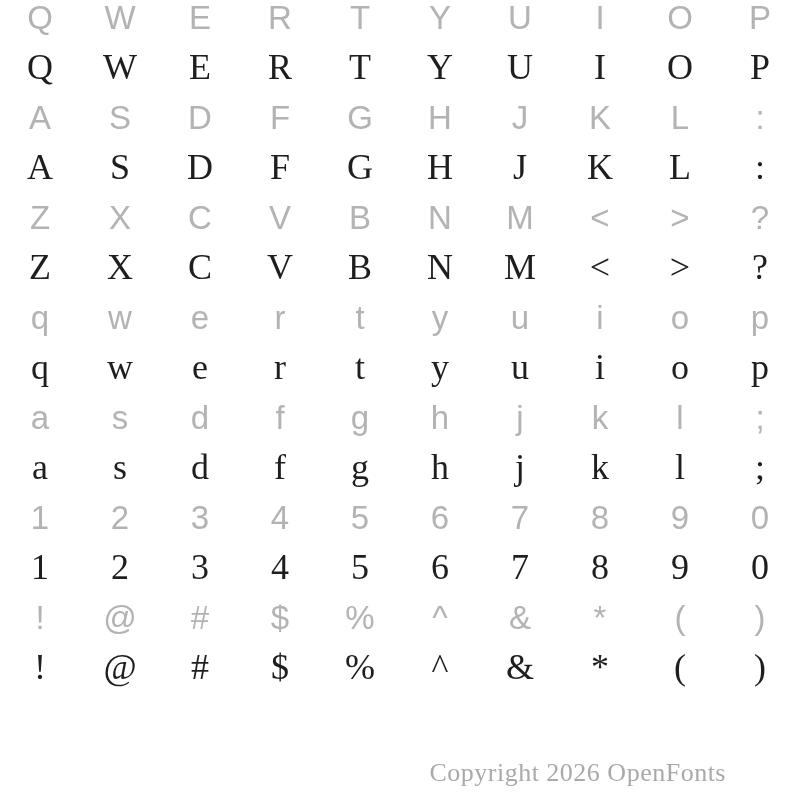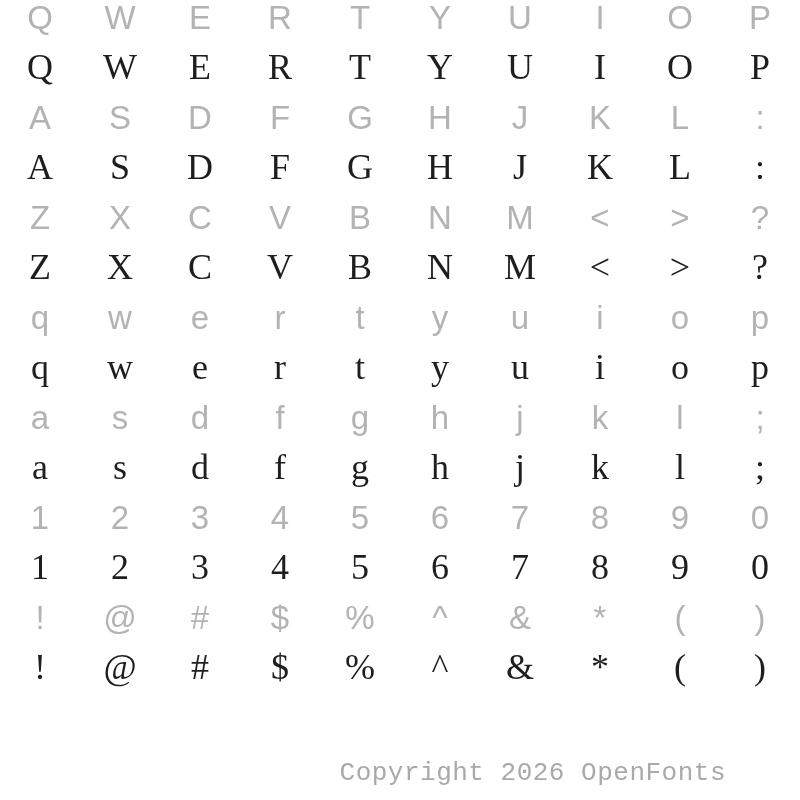--- a/index.html
+++ b/index.html
@@ -43,21 +43,21 @@
   .preview .cell {
     font-family: "Liberation Serif", "DejaVu Serif", serif;
     font-size: 36px;
     font-weight: 400;
     color: var(--preview-black);
   }
   .footer {
     position: absolute;
     top: 758px;
     right: 74px;
-    font-family: Liberation Mono, monospace;
+    font-family: Liberation Serif, serif;
     font-size: 26px;
     color: var(--footer-gray);
     letter-spacing: 0.5px;
   }
 </style>
 </head>
 <body>
 
 <main class="specimen">
     <div class="pair">

